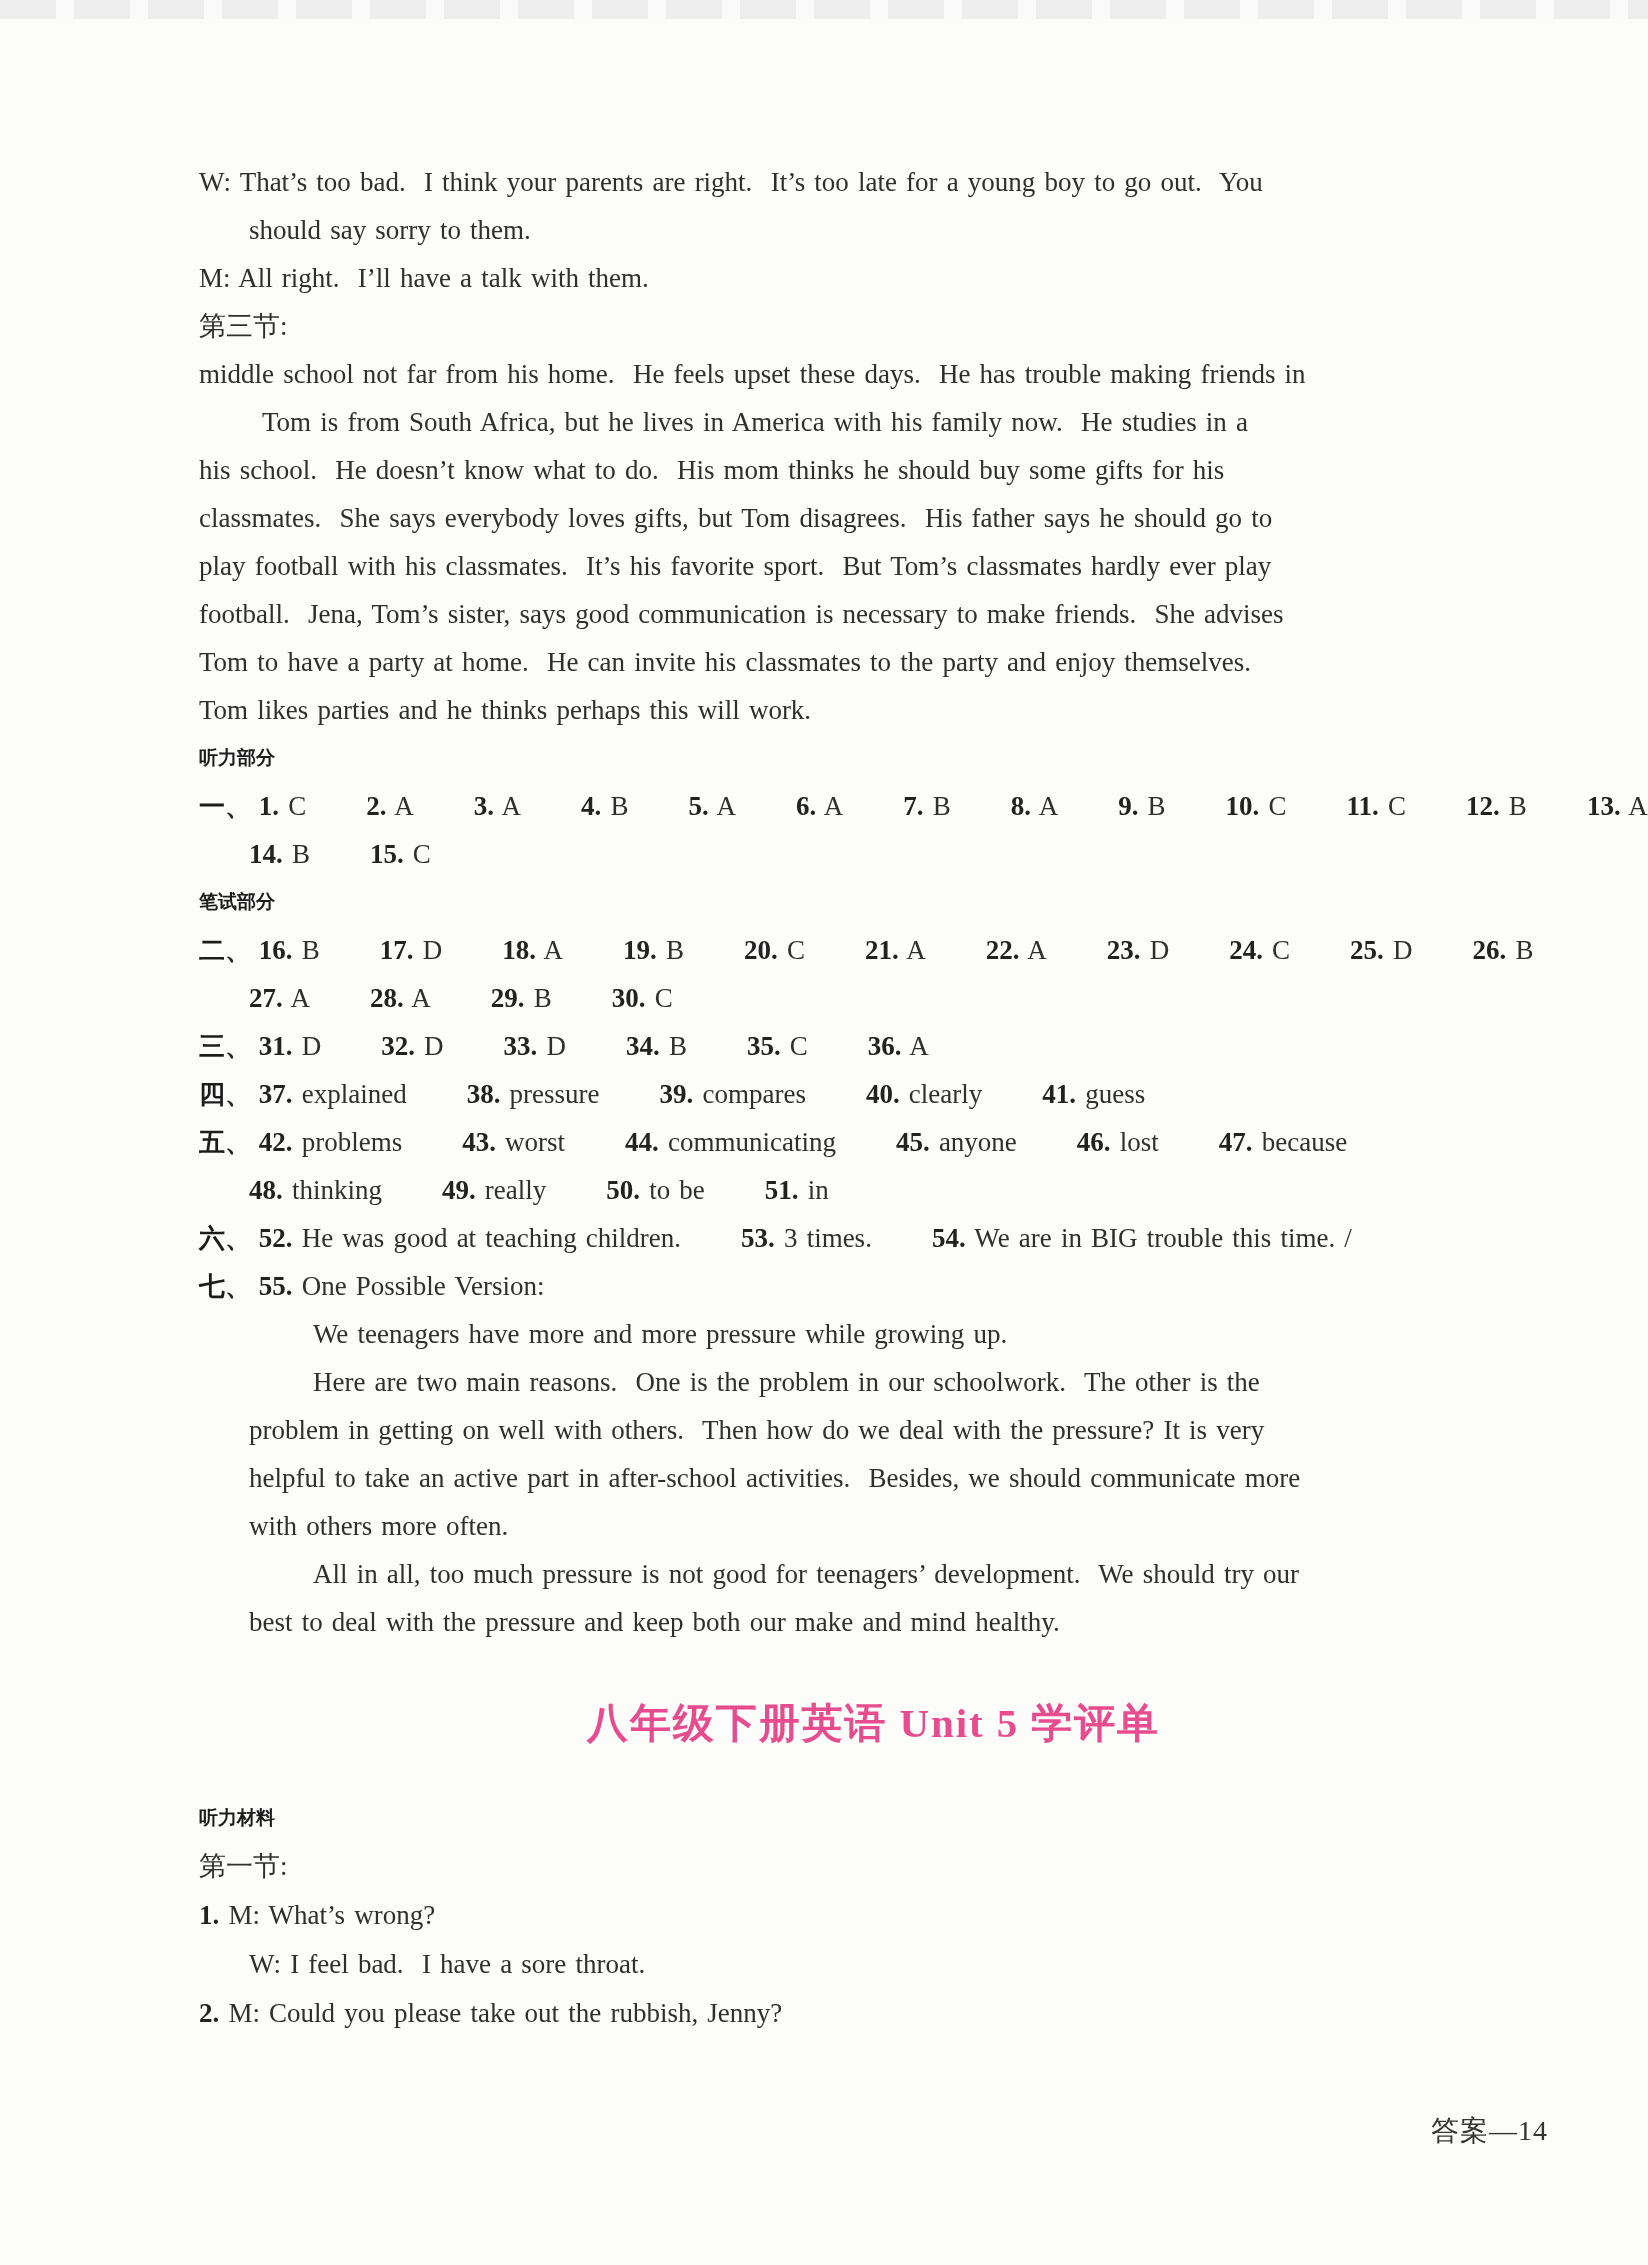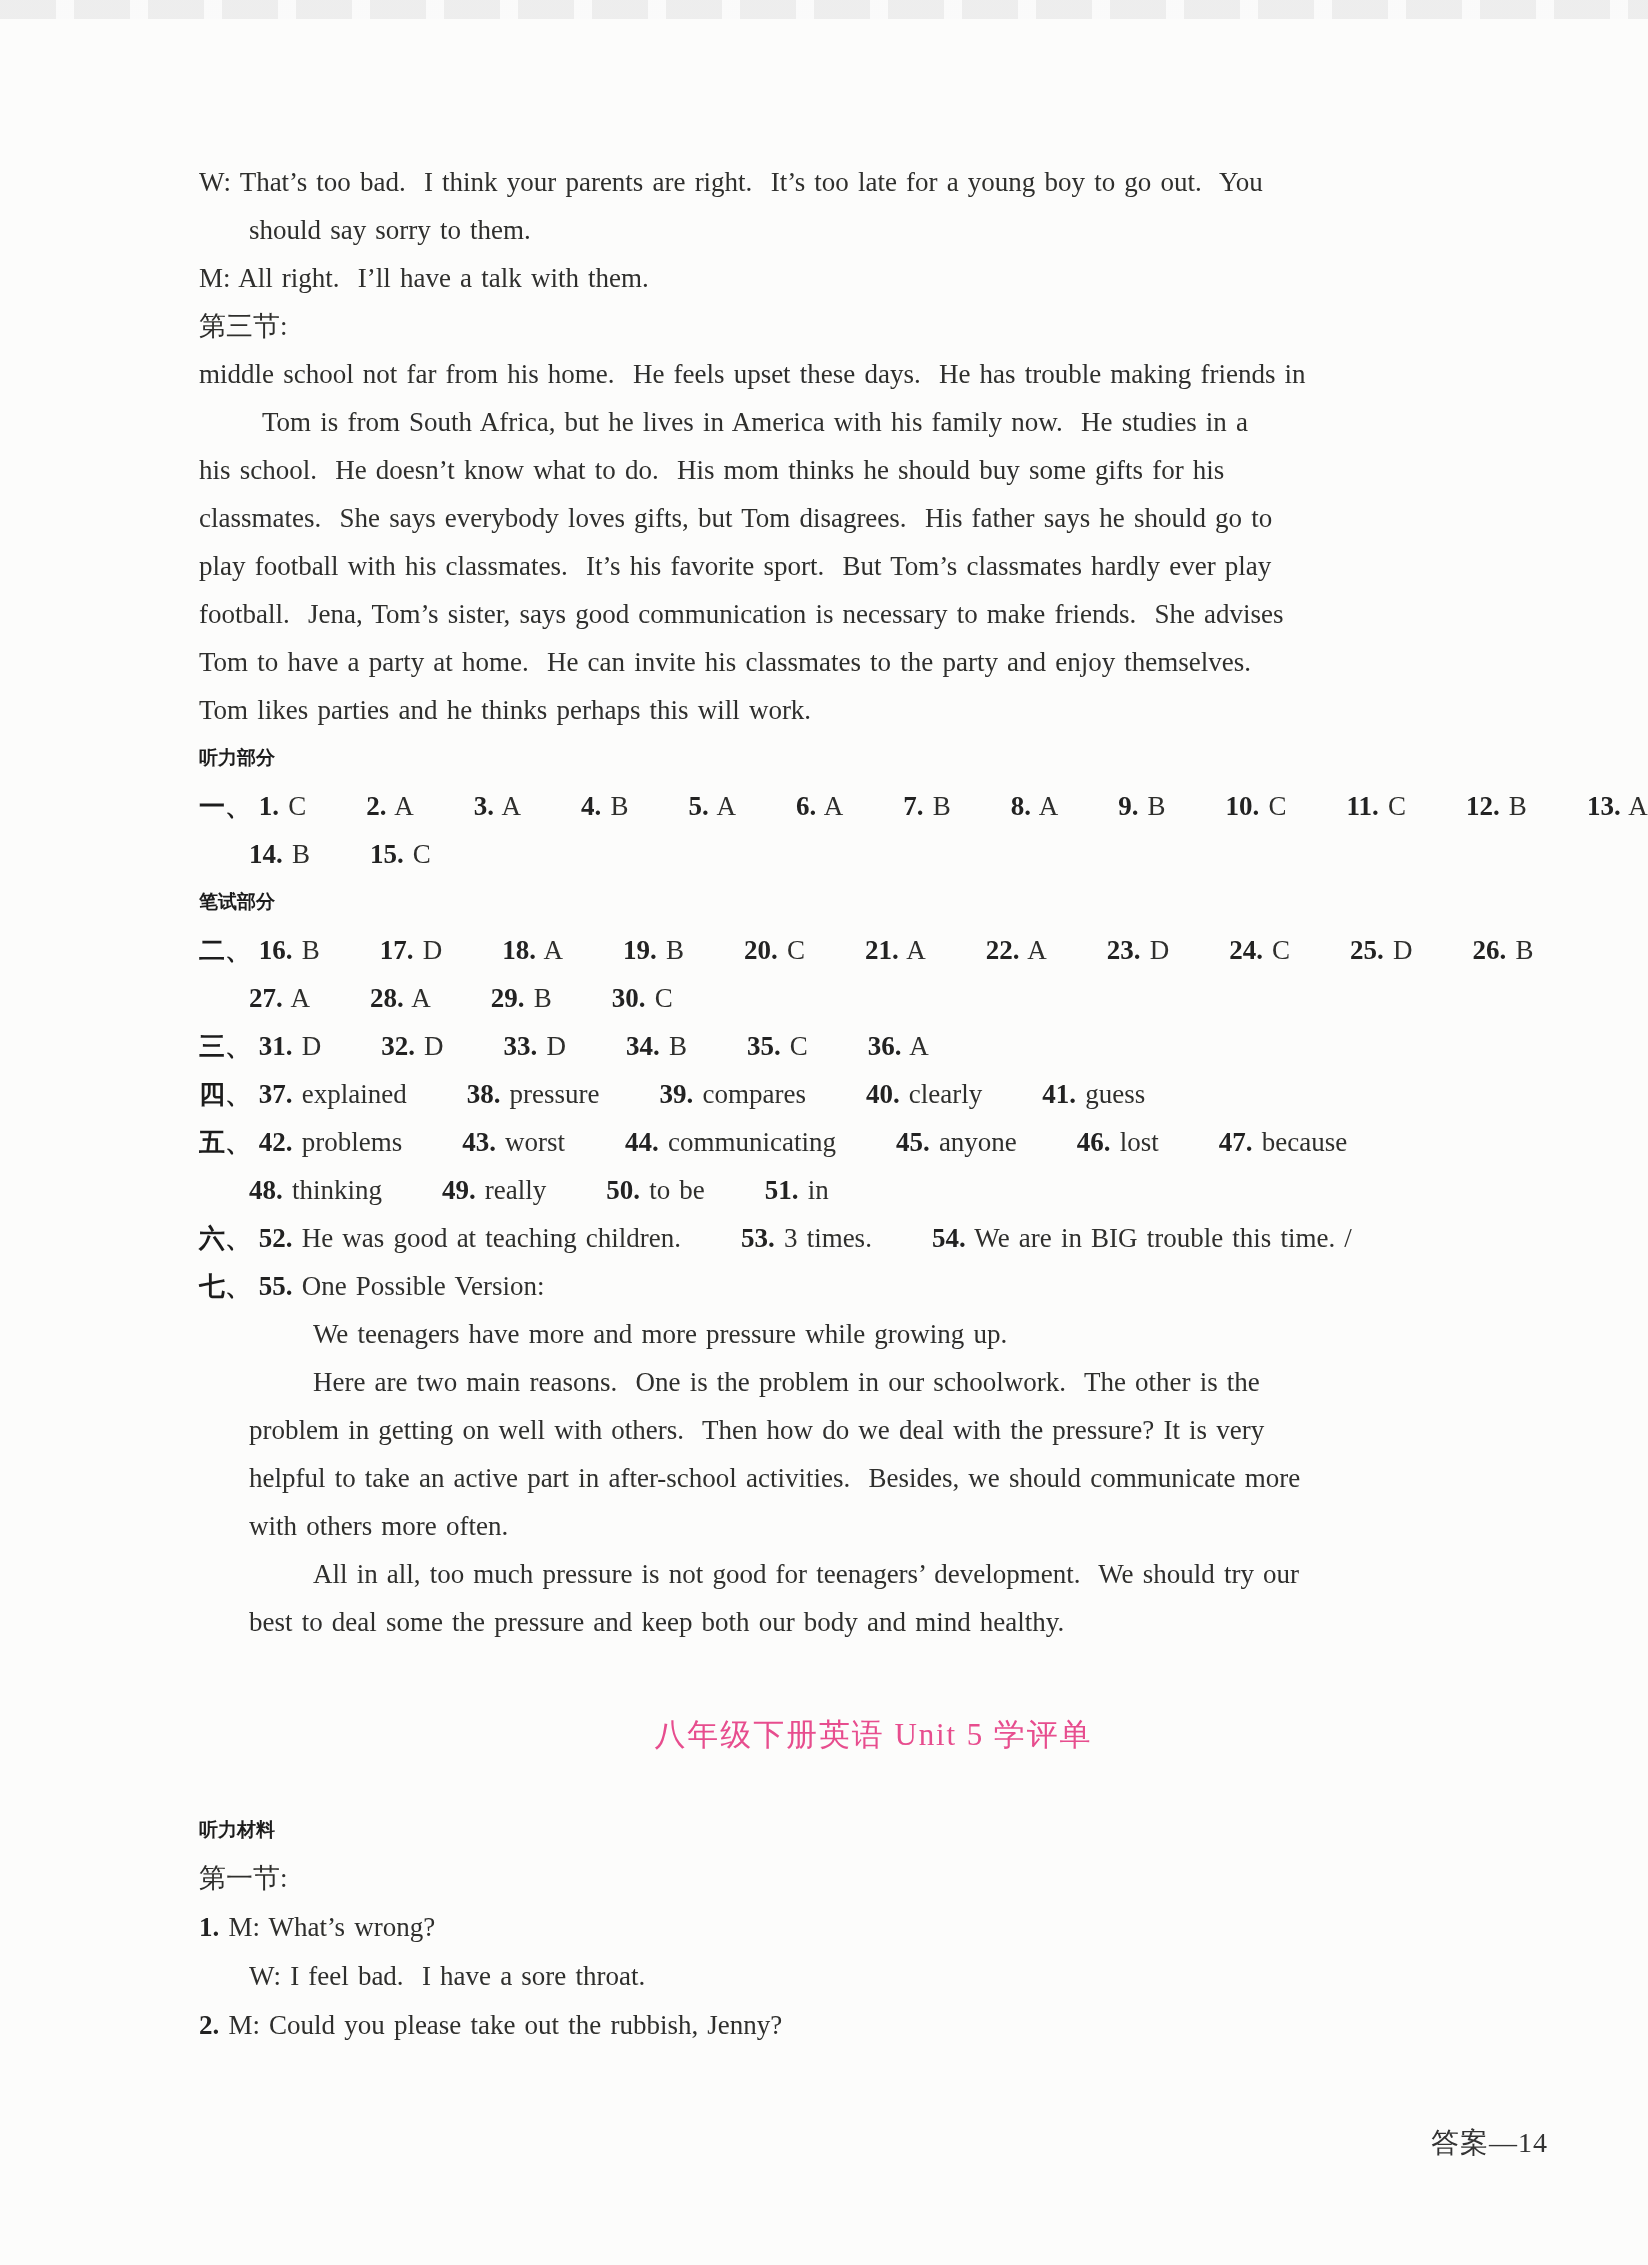--- a/index.html
+++ b/index.html
@@ -35,22 +35,22 @@
     font-weight:700;font-size:19px;color:#1c1c1c;
   }
   .mk{
     font-family:"Liberation Sans","DejaVu Sans",sans-serif;
     font-weight:700;font-size:26px;color:#1c1c1c;
     margin-right:7.8px;
   }
   .num{font-weight:700;color:#222;}
   .ai + .ai{margin-left:60px;}
   .unit-title{
-    margin-top:60px;height:58px;line-height:58px;
-    text-align:center;font-weight:400;font-size:31px;
+    margin-top:48px;height:58px;line-height:58px;
+    text-align:center;font-weight:700;font-size:41px;
     letter-spacing:1.9px;
   }
   .lower{margin-top:41px;}
   .lower .line{height:49px;line-height:49px;}
   .footer{
     margin-top:68px;height:49px;line-height:49px;
     text-align:right;font-size:28px;color:#333;
     letter-spacing:1px;
   }
 </style>
@@ -84,21 +84,21 @@
         <div class="line i0"><span class="mk">五、</span><span class="ai"><span class="num">42.</span> <span>problems</span></span><span class="ai"><span class="num">43.</span> <span>worst</span></span><span class="ai"><span class="num">44.</span> <span>communicating</span></span><span class="ai"><span class="num">45.</span> <span>anyone</span></span><span class="ai"><span class="num">46.</span> <span>lost</span></span><span class="ai"><span class="num">47.</span> <span>because</span></span></div>
         <div class="line i1"><span class="ai"><span class="num">48.</span> <span>thinking</span></span><span class="ai"><span class="num">49.</span> <span>really</span></span><span class="ai"><span class="num">50.</span> <span>to be</span></span><span class="ai"><span class="num">51.</span> <span>in</span></span></div>
         <div class="line i0"><span class="mk">六、</span><span class="ai"><span class="num">52.</span> <span>He was good at teaching children.</span></span><span class="ai"><span class="num">53.</span> <span>3 times.</span></span><span class="ai"><span class="num">54.</span> <span>We are in BIG trouble this time. /</span></span></div>
         <div class="line i0"><span class="mk">七、</span><span class="ai"><span class="num">55.</span> <span>One Possible Version:</span></span></div>
         <div class="line i4">We teenagers have more and more pressure while growing up.</div>
         <div class="line i4">Here are two main reasons.  One is the problem in our schoolwork.  The other is the</div>
         <div class="line i1">problem in getting on well with others.  Then how do we deal with the pressure? It is very</div>
         <div class="line i1">helpful to take an active part in after-school activities.  Besides, we should communicate more</div>
         <div class="line i1">with others more often.</div>
         <div class="line i4">All in all, too much pressure is not good for teenagers’ development.  We should try our</div>
-        <div class="line i1">best to deal some the pressure and keep both our body and mind healthy.</div>
+        <div class="line i1">best to deal with the pressure and keep both our make and mind healthy.</div>
       </div>
     <div class="unit-title" style="color: rgb(231, 77, 142);">八年级下册英语 Unit 5 学评单</div>
     <div class="lower">
         <div class="line i0 hd">听力材料</div>
         <div class="line i0">第一节:</div>
         <div class="line i0"><span class="ai"><span class="num">1.</span> <span>M: What’s wrong?</span></span></div>
         <div class="line i1">W: I feel bad.  I have a sore throat.</div>
         <div class="line i0"><span class="ai"><span class="num">2.</span> <span>M: Could you please take out the rubbish, Jenny?</span></span></div>
       </div>
     <div class="footer">答案—14</div>

